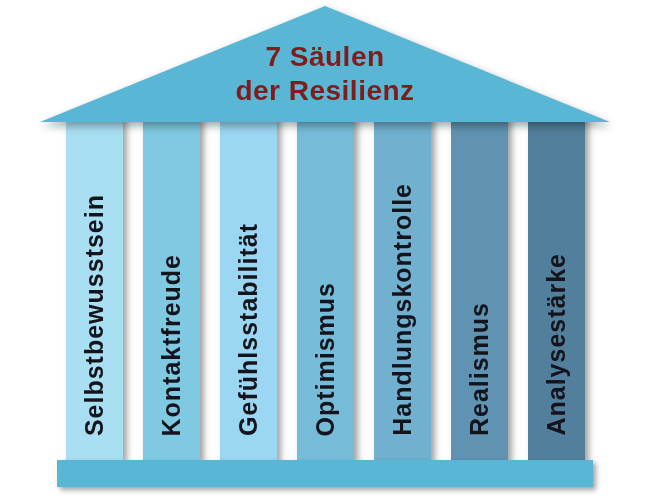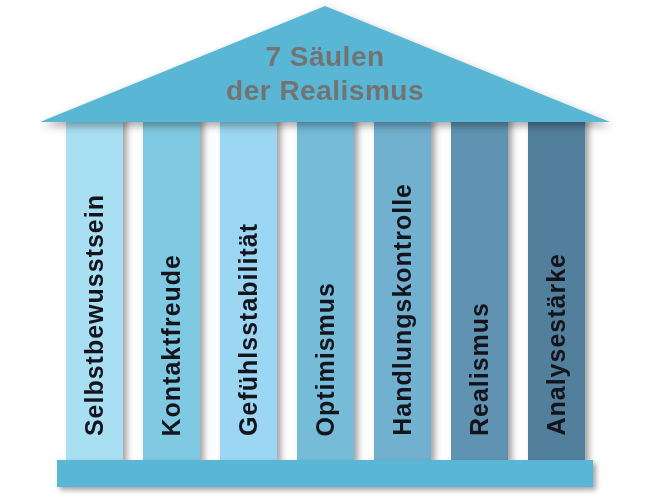--- a/index.html
+++ b/index.html
@@ -85,23 +85,23 @@
     box-shadow: 3px 3px 5px rgba(50,50,50,0.45);
   }
 </style>
 </head>
 <body>
 
 <div class="stage">
 
   <div class="roof-wrap">
     <div class="roof-triangle" style="background: rgb(89, 183, 213);"></div>
-    <div class="roof-title" style="color: #737373;">
+    <div class="roof-title" style="color: #7f1d1d;">
       <div>7 Säulen</div>
-      <div>der Realismus</div>
+      <div>der Resilienz</div>
     </div>
   </div>
 
   <div class="pillars">
     <div class="pillar" style="background: rgb(169, 223, 242);">
       <span class="pillar-label" style="color: rgb(20, 20, 28);">Selbstbewusstsein</span>
     </div>
     <div class="pillar" style="background: rgb(127, 201, 226);">
       <span class="pillar-label" style="color: rgb(20, 20, 28);">Kontaktfreude</span>
     </div>

